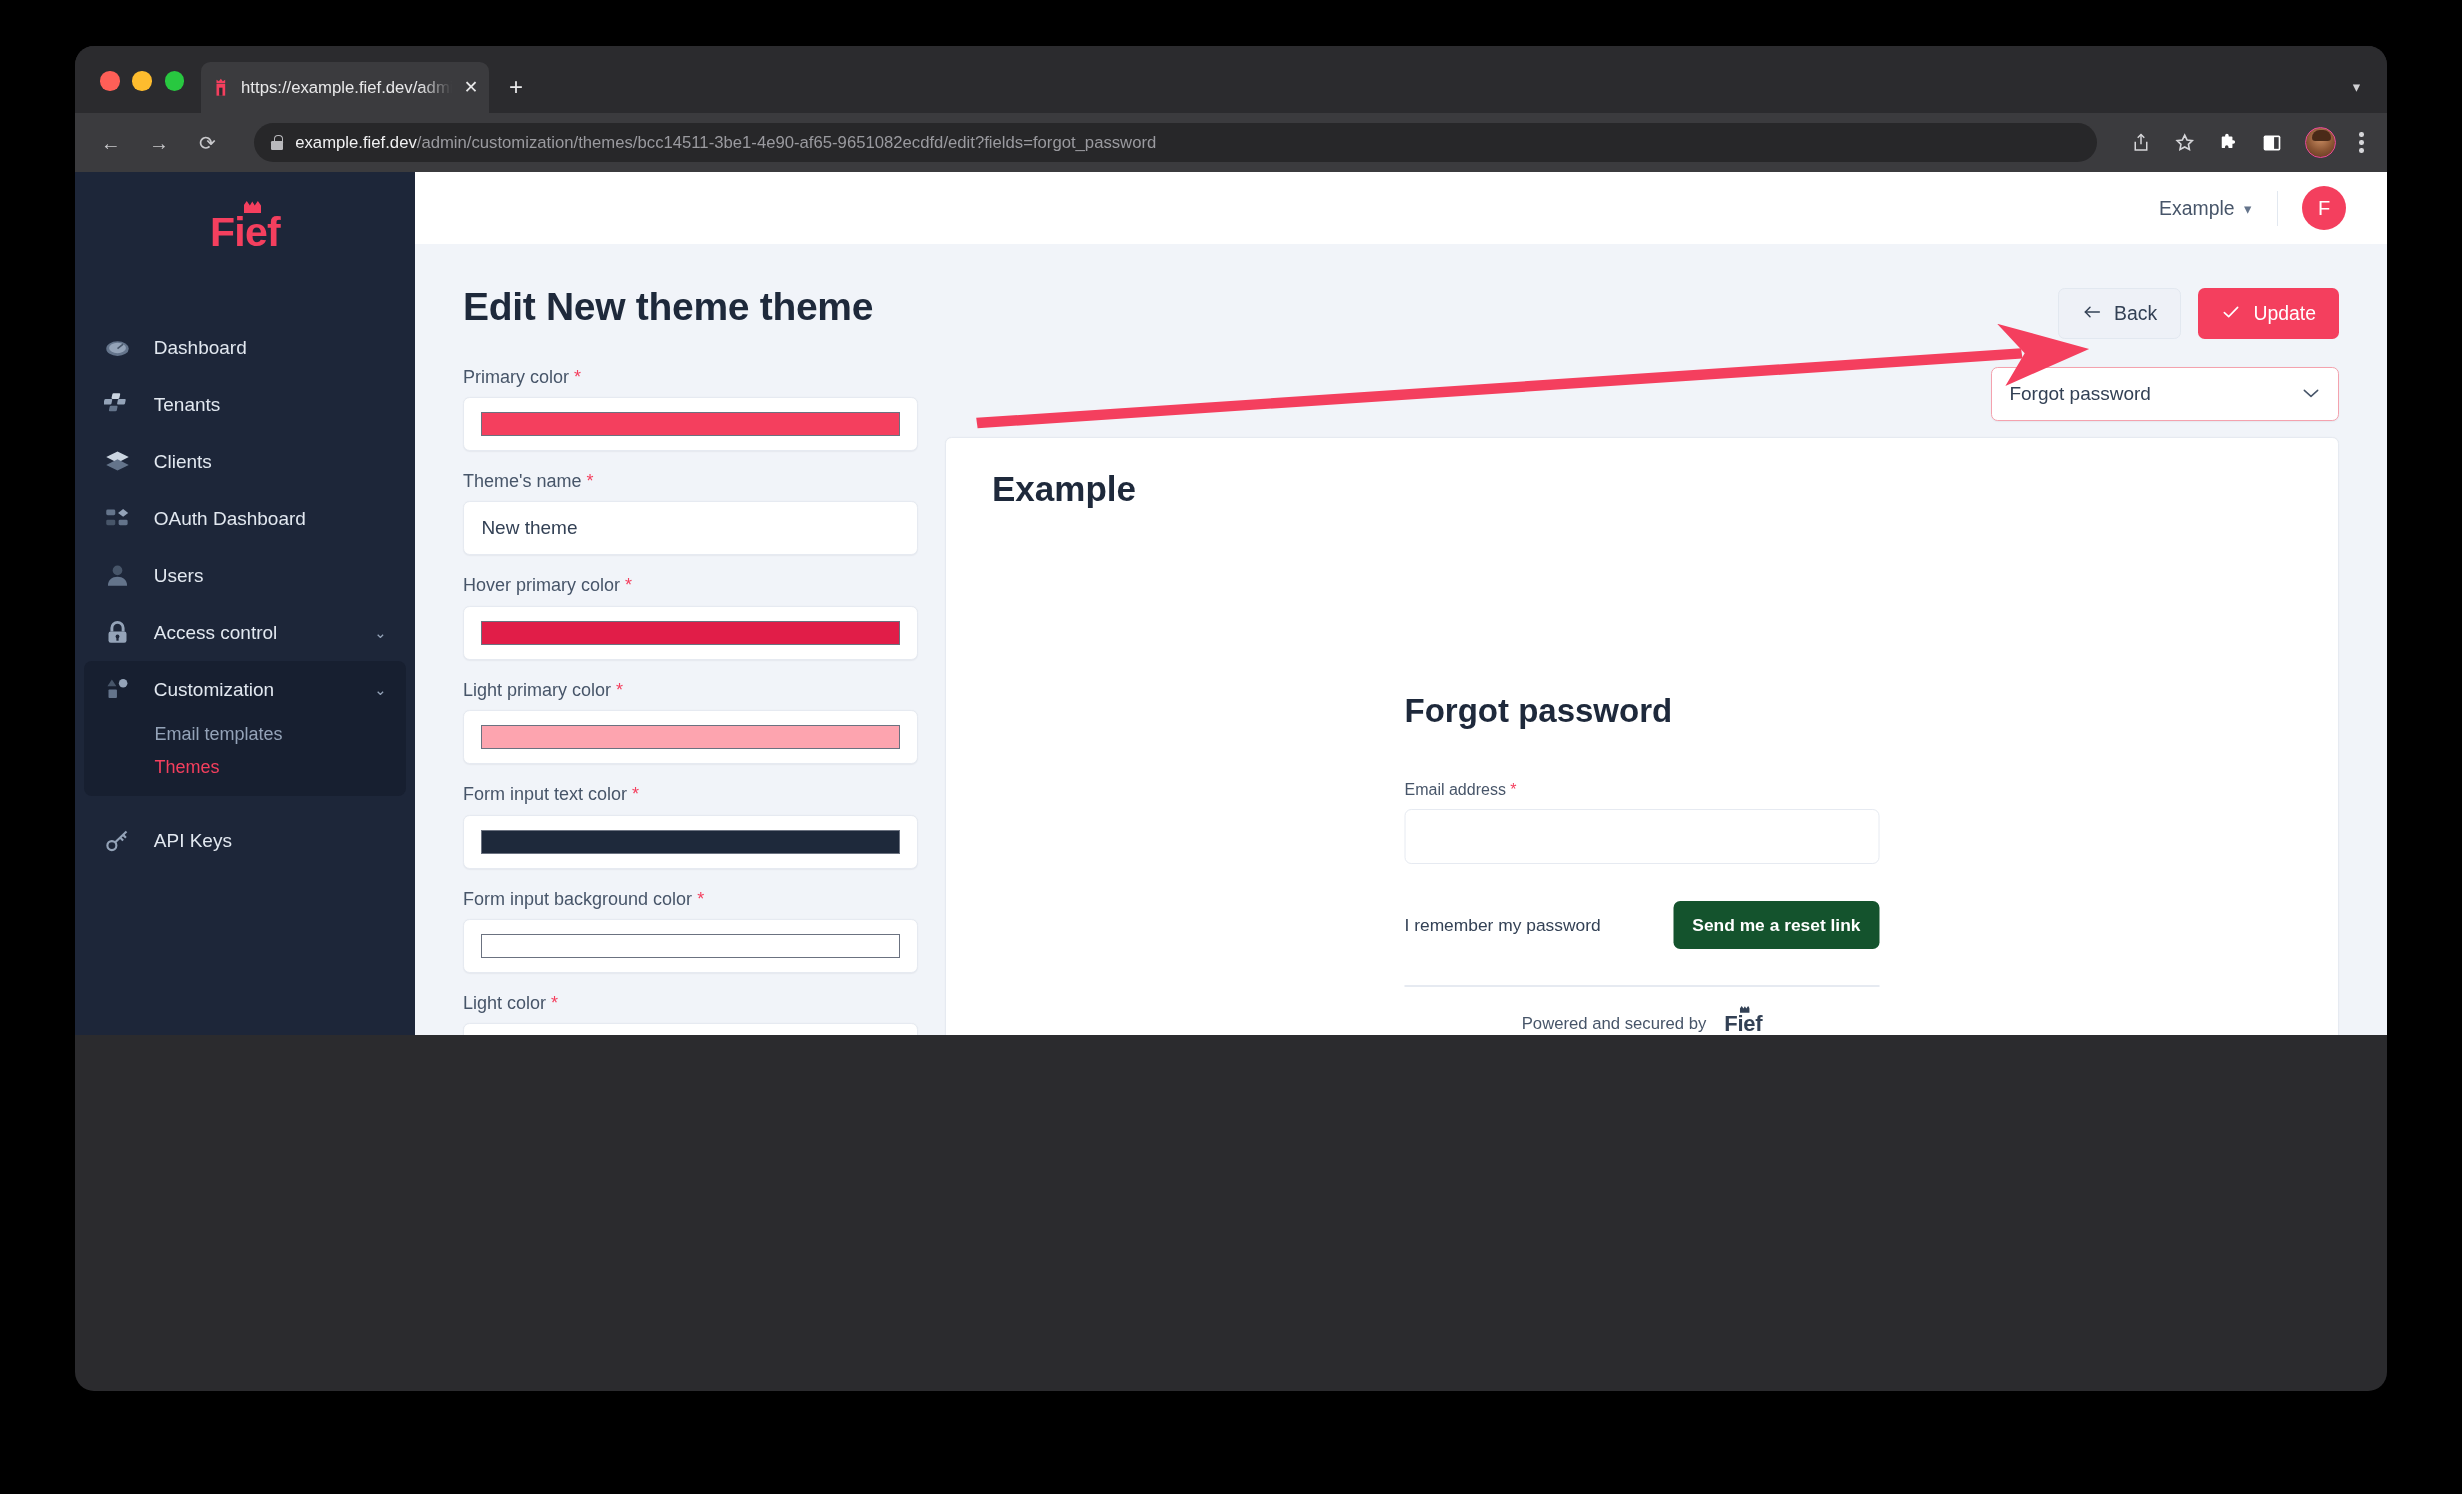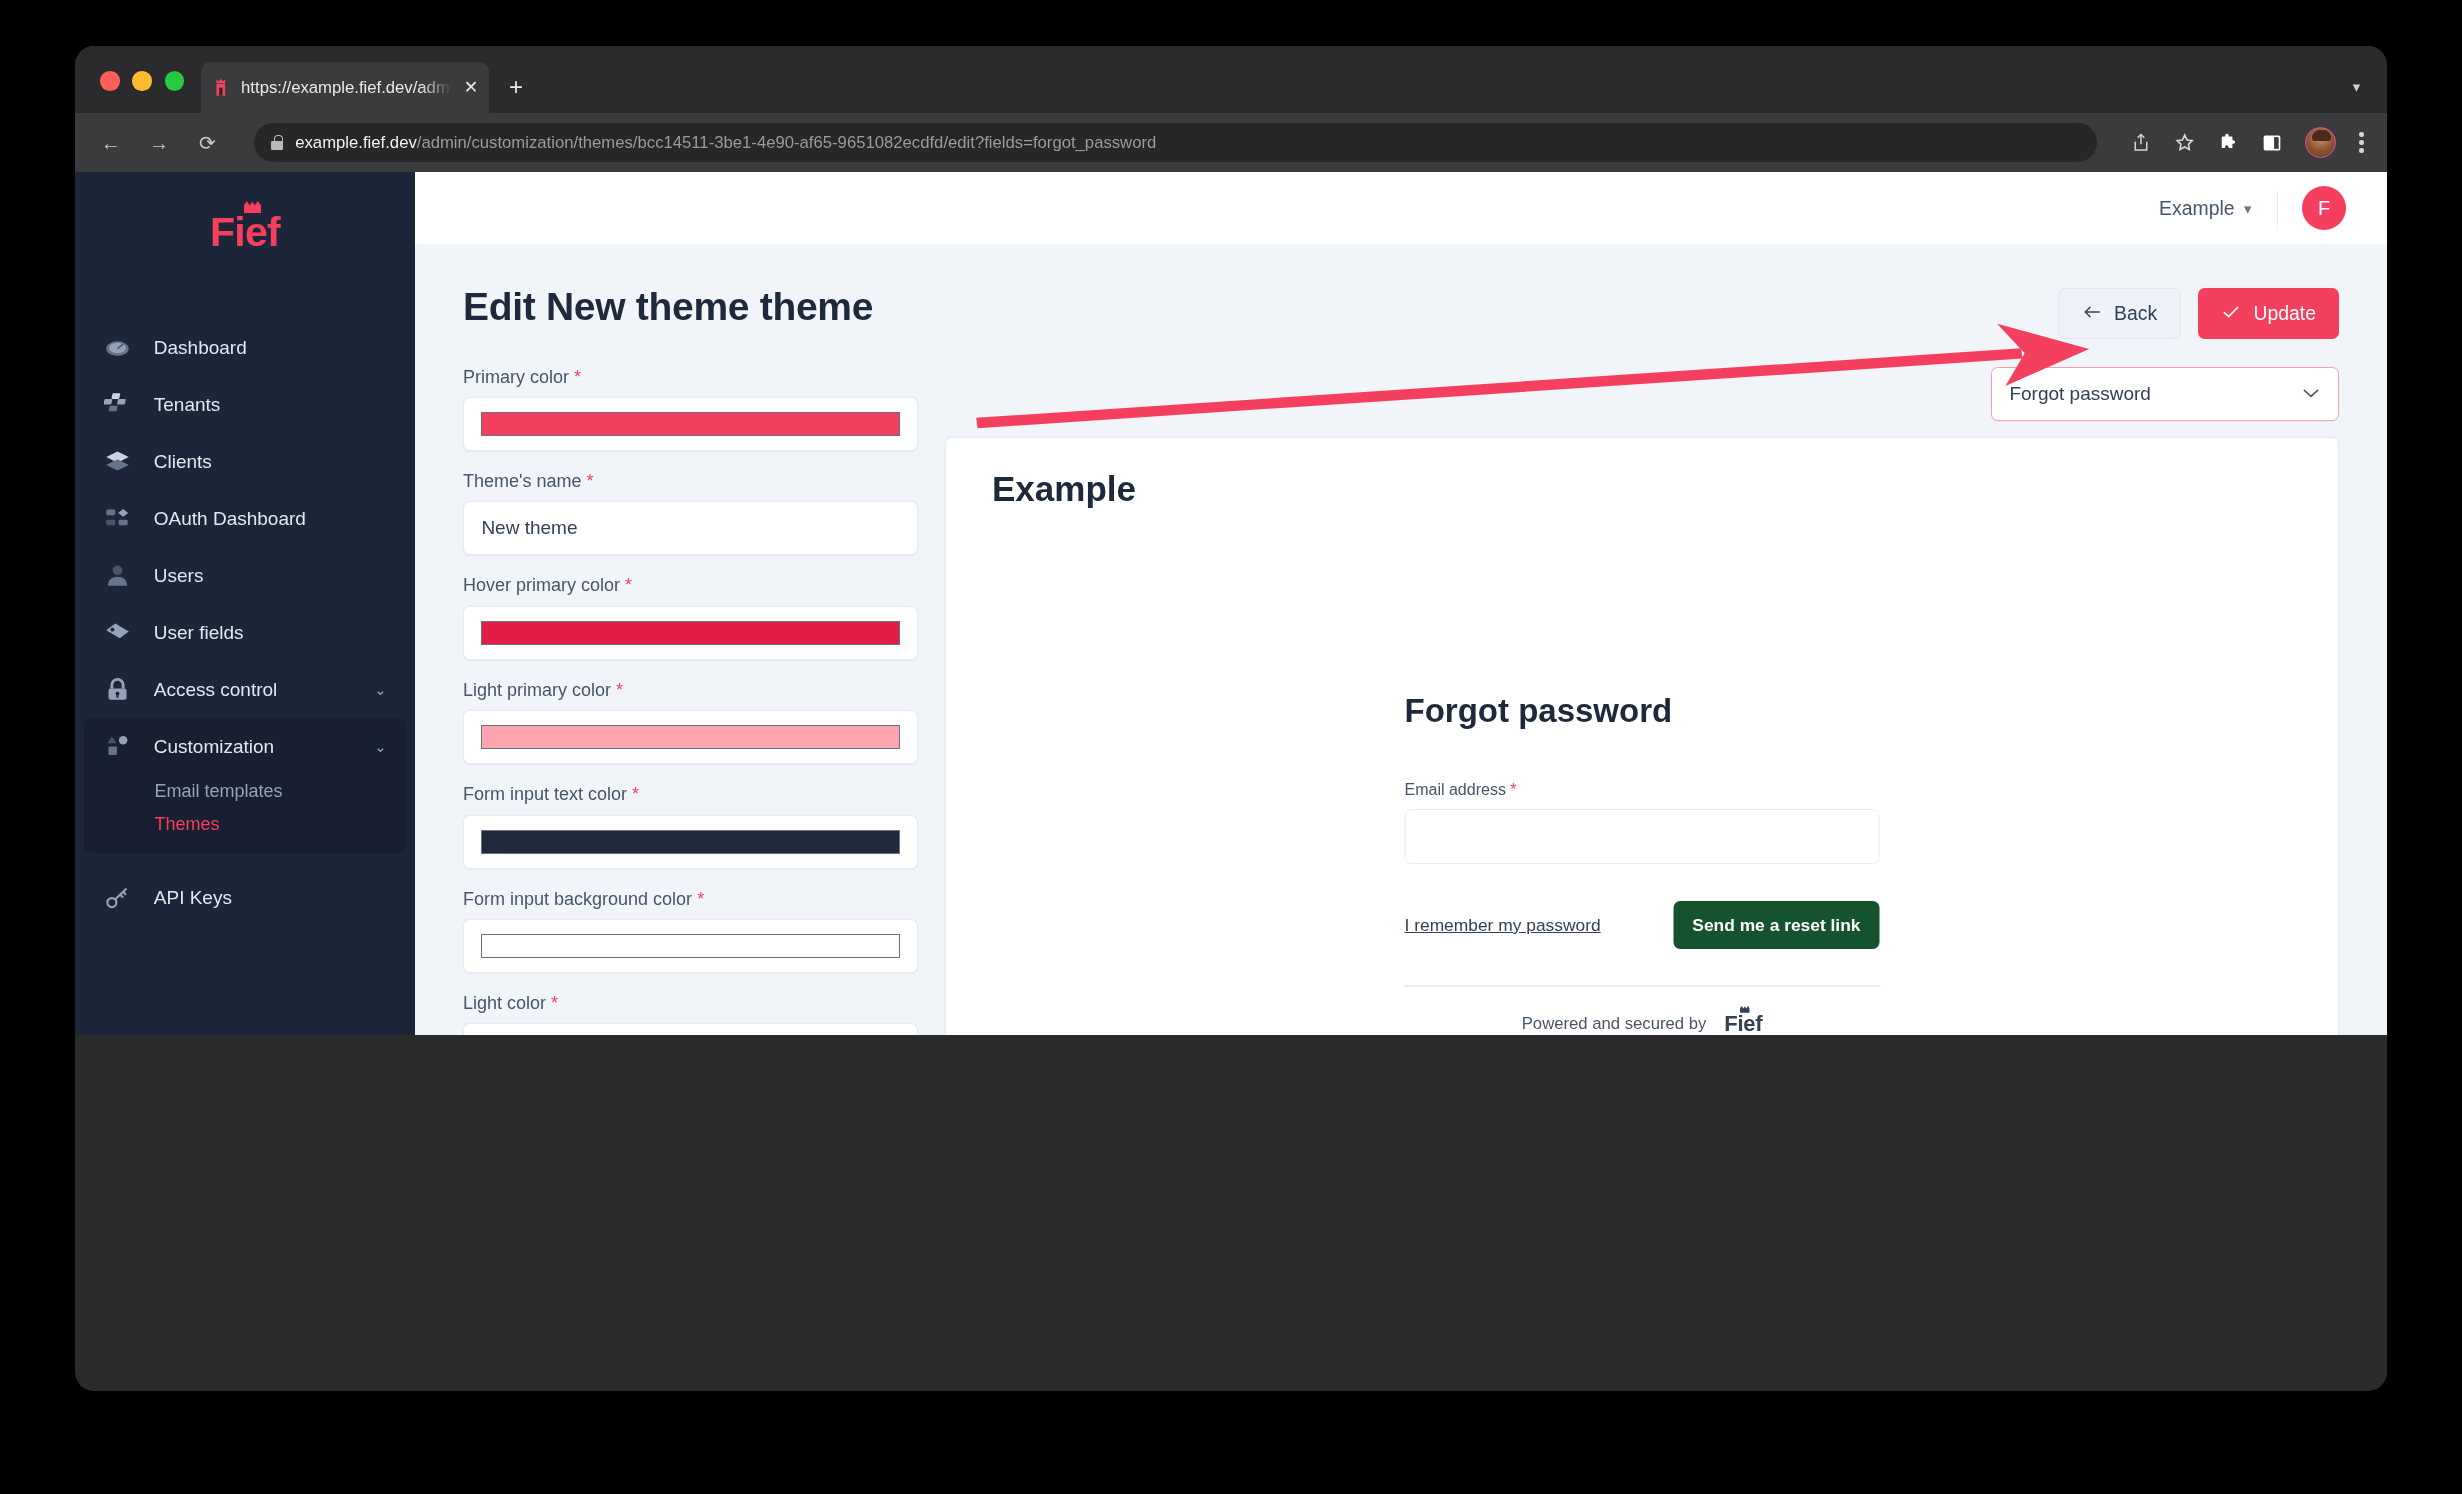--- a/index.html
+++ b/index.html
@@ -268,21 +268,21 @@
   .pf-input {
     width: 100%; height: 55px;
     background: #fff;
     border: 1.3px solid #e6eaf1;
     border-radius: 6.7px;
   }
   .pf-actions {
     display: flex; align-items: center; justify-content: space-between;
     margin-top: 37px;
   }
-  .pf-link { font-size: 17.4px; color: #334155; text-decoration: underline; }
+  .pf-link { font-size: 17.4px; color: #334155; }
   .pf-btn {
     background: #14532d; color: #fff;
     font-size: 17.4px; font-weight: 600;
     height: 48px; padding: 4px 19px;
     border-radius: 6.7px;
     display: flex; align-items: center;
   }
   .pf-rule { height: 1.3px; background: #e6eaf1; margin-top: 36px; }
   .pf-footer {
     display: flex; align-items: center; justify-content: center;
@@ -438,29 +438,20 @@
           <div class="nav-item">
             <span class="ni-icon">
               <svg width="27" height="27" viewBox="0 0 24 24">
                 <circle cx="12" cy="7.5" r="4.3" fill="#475569"></circle>
                 <path d="M3.5 21 C3.5 15.6 7.3 13 12 13 C16.7 13 20.5 15.6 20.5 21 Z" fill="#64748b"></path>
               </svg>
             </span>
             <span class="ni-label">Users</span>
           </div>
 
-          <div class="nav-item">
-            <span class="ni-icon">
-              <svg width="27" height="27" viewBox="0 0 24 24">
-                <path d="M2 10 L10 4 L22 11 L14 17 Z" fill="#94a3b8"></path>
-                <circle cx="7.5" cy="9.5" r="1.7" fill="#1d2639"></circle>
-              </svg>
-            </span>
-            <span class="ni-label">User fields</span>
-          </div>
 
           <div class="nav-item">
             <span class="ni-icon">
               <svg width="27" height="27" viewBox="0 0 24 24">
                 <path d="M7 11 V8 a5 5 0 0 1 10 0 v3" fill="none" stroke="#94a3b8" stroke-width="2.6"></path>
                 <rect x="4" y="11" width="16" height="10" rx="2" fill="#94a3b8"></rect>
                 <circle cx="12" cy="15.5" r="1.7" fill="#1d2639"></circle>
                 <rect x="11" y="16" width="2" height="3.3" fill="#1d2639"></rect>
               </svg>
             </span>

